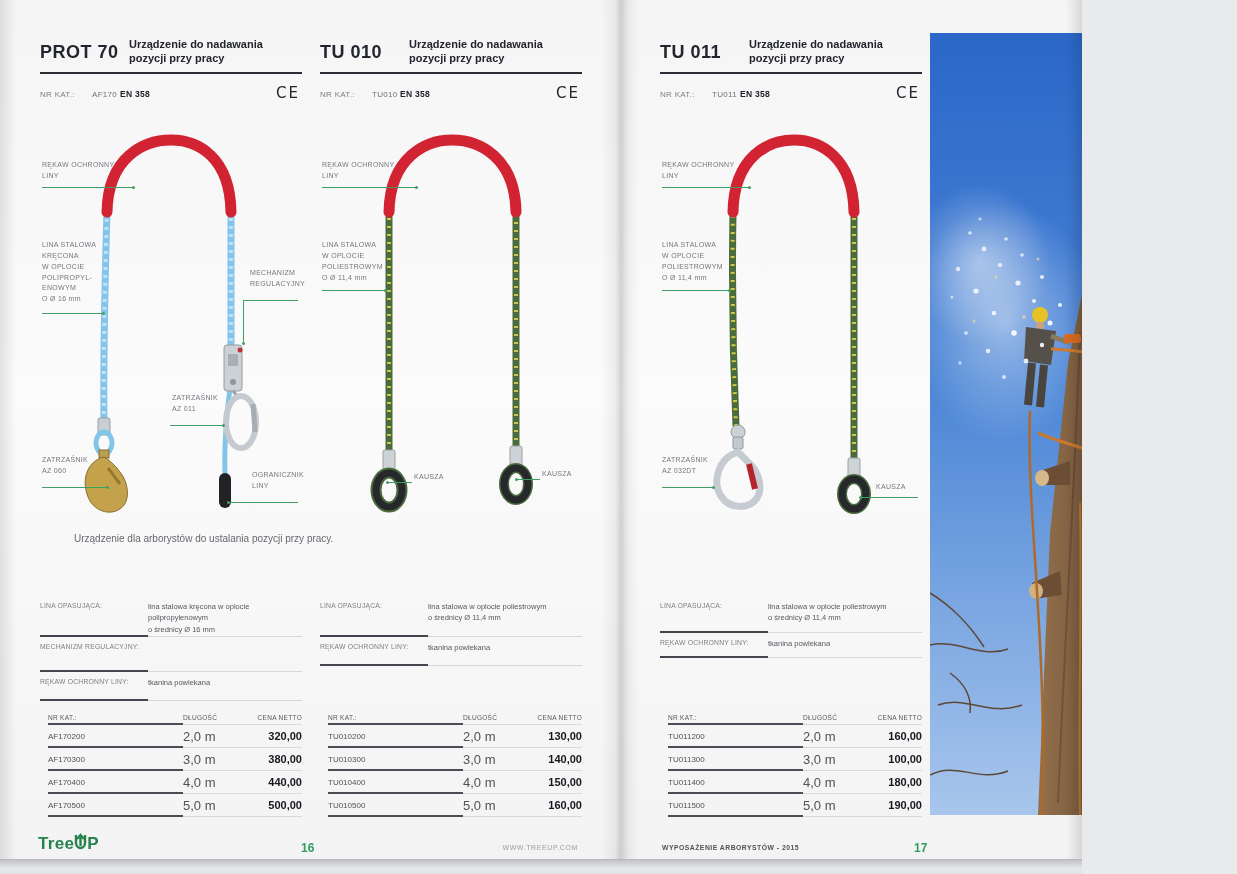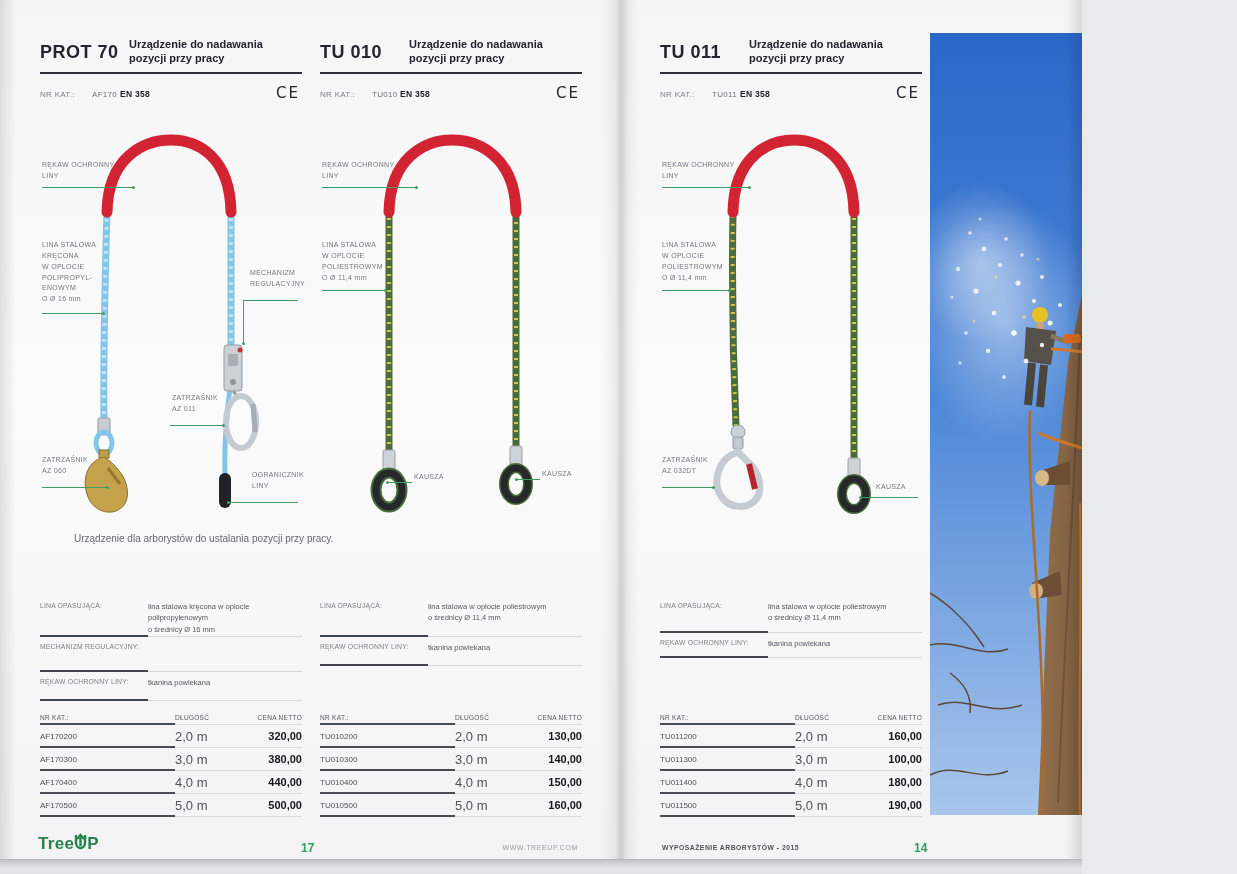--- a/index.html
+++ b/index.html
@@ -40,21 +40,21 @@
 
   .description{position:absolute;left:42px;top:533px;font-size:10px;color:#65686d;margin-left:32px;}
 
   .spec{position:absolute;left:0;right:0;top:596px;}
   .srow{position:relative;display:flex;border-bottom:1px solid #d7d7d8;}
   .sl{width:108px;font-size:6.8px;color:#7b8085;letter-spacing:.2px;padding-top:6px;box-sizing:border-box;}
   .sv{flex:1;font-size:7.5px;color:#55595e;line-height:1.5;white-space:pre-line;padding-top:5px;}
   .dark{position:absolute;left:0;bottom:-1px;width:108px;height:2px;background:#43464d;}
 
   .price{position:absolute;left:0;right:0;top:705px;}
-  .prow{position:relative;display:flex;align-items:center;height:22px;border-bottom:1px solid #dadadb;}
+  .prow{position:relative;display:flex;align-items:center;height:22px;border-bottom:1px solid #dadadb;margin-left:8px;}
   .prow.phead{height:16px;align-items:flex-end;padding-bottom:3px;box-sizing:content-box;}
   .pc1{width:135px;font-size:8px;color:#4e5257;}
   .pc2{width:60px;font-size:13px;color:#4e5257;}
   .pc3{flex:1;text-align:right;font-size:11px;font-weight:bold;color:#16181e;}
   .phead .pc1,.phead .pc2,.phead .pc3{font-size:6.5px;font-weight:normal;color:#55595e;letter-spacing:.3px;}
   .pdark{position:absolute;left:0;bottom:-1px;width:135px;height:2px;background:#4a4d54;}
 
   
   .photo{position:absolute;left:930px;top:33px;width:262px;height:782px;overflow:hidden;}
   .side-tab{position:absolute;left:1192px;top:0;width:45px;height:874px;background:transparent;}
@@ -486,23 +486,23 @@
 
   <div class="f-logo">
     <span class="lg">Tree</span>
     <svg width="13" height="18" viewBox="0 0 13 18">
       <path d="M2,2 v8 a4.5,5 0 0 0 9,0 v-8" fill="none" stroke="#27834b" stroke-width="2.4"></path>
       <line x1="6.5" y1="13" x2="6.5" y2="3" stroke="#27834b" stroke-width="2.4"></line>
       <polyline points="3,6 6.5,2 10,6" fill="none" stroke="#27834b" stroke-width="2.4"></polyline>
     </svg>
     <span class="lg">P</span>
   </div>
-  <div class="f-num f-num-l">17</div>
+  <div class="f-num f-num-l">16</div>
   <div class="f-site f-site-l">WWW.TREEUP.COM</div>
   <div class="f-cat">WYPOSAŻENIE ARBORYSTÓW - 2015</div>
-  <div class="f-num f-num-r">14</div>
+  <div class="f-num f-num-r">17</div>
   <div class="f-site f-site-r">WWW.TREEUP.COM</div>
 
   <div class="edge edge-l"></div>
   <div class="edge edge-r"></div>
   <div class="fold"></div>
   <div class="bottom-strip"></div>
 </div>
 
 </body></html>

